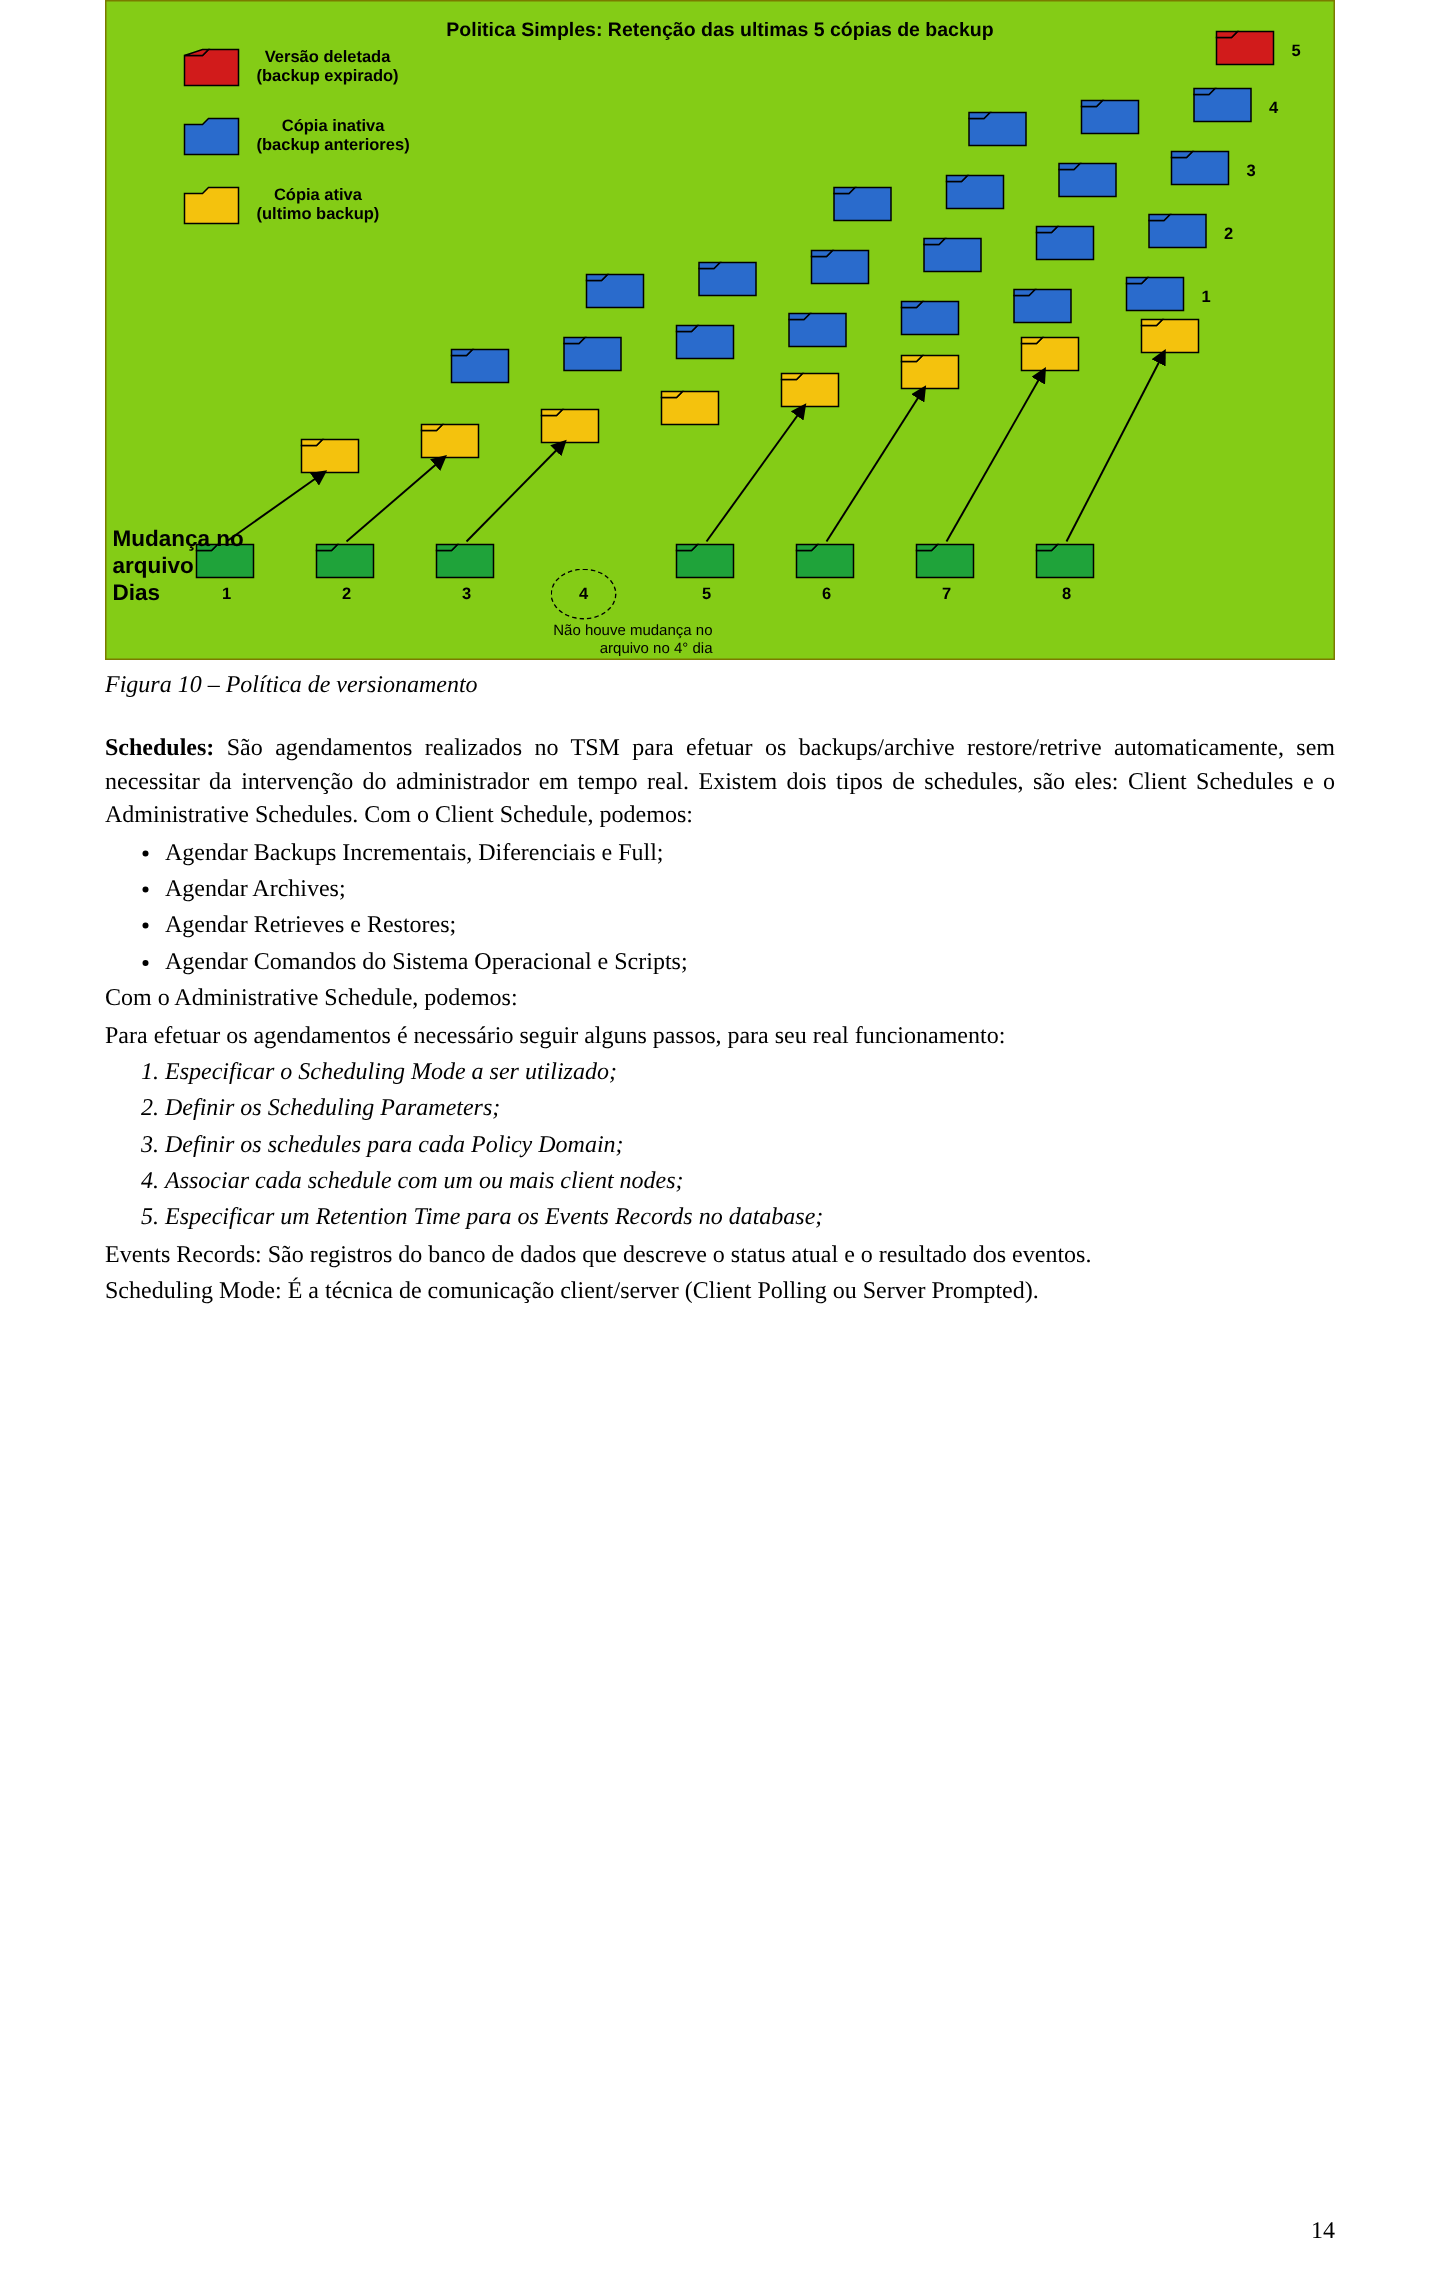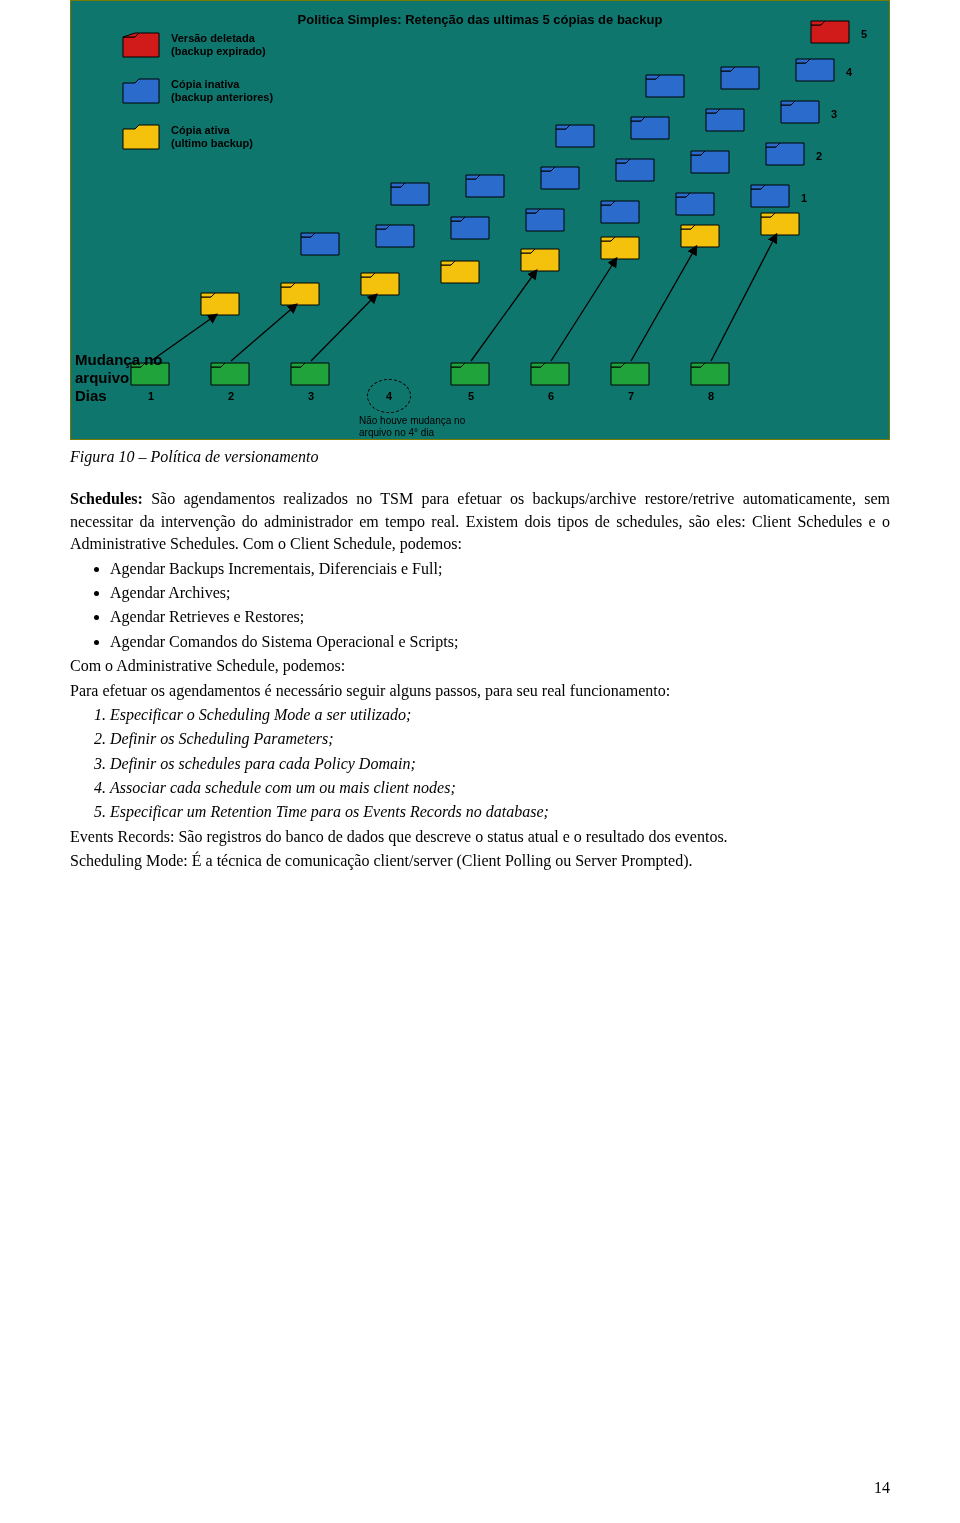--- a/index.html
+++ b/index.html
@@ -13,40 +13,41 @@
     height: 1523px;
     position: relative;
     padding: 0 70px;
   }
   .diagram {
     border: 1px solid #7a7a00;
     width: 820px;
     height: 440px;
     margin: 0 auto;
     position: relative;
-    background: #0f766e;
+    background: #84cc16;
   }
   .diagram-title {
     position: absolute;
     top: 10px;
     left: 50%;
     transform: translateX(-50%);
     font-family: Arial, sans-serif;
     font-size: 13px;
     font-weight: bold;
     color: #000;
   }
   .legend {
     position: absolute;
     top: 30px;
     left: 50px;
     font-family: Arial, sans-serif;
     font-size: 11px;
     font-weight: bold;
     line-height: 1.2;
+    text-align: center;
   }
   .legend-row {
     display: flex;
     align-items: center;
     margin-bottom: 18px;
   }
   .legend-row .folder {
     margin-right: 10px;
     flex-shrink: 0;
   }
@@ -225,21 +226,21 @@
   <div class="day-num" style="left:450px; top:388px;">6</div>
   <div class="day-num" style="left:530px; top:388px;">7</div>
   <div class="day-num" style="left:610px; top:388px;">8</div>
 
   <div class="row-num" style="left:730px; top:190px;">1</div>
   <div class="row-num" style="left:745px; top:148px;">2</div>
   <div class="row-num" style="left:760px; top:106px;">3</div>
   <div class="row-num" style="left:775px; top:64px;">4</div>
   <div class="row-num" style="left:790px; top:26px;">5</div>
 
-  <div class="sub-label" style="left:288px; top:414px; width:140px; text-align:left;">
+  <div class="sub-label" style="left:264px; top:414px; width:140px; text-align:right;">
     <span>Não houve mudança no</span><br>
     <span>arquivo no 4° dia</span>
   </div>
 </div>
 
 <div class="caption">Figura 10 – Política de versionamento</div>
 
 <div class="body-text">
   <p>
     <span class="bold">Schedules:</span><span> São agendamentos realizados no TSM para efetuar os backups/archive restore/retrive automaticamente, sem necessitar da intervenção do administrador em tempo real. Existem dois tipos de schedules, são eles: Client Schedules e o Administrative Schedules. Com o Client Schedule, podemos:</span>

